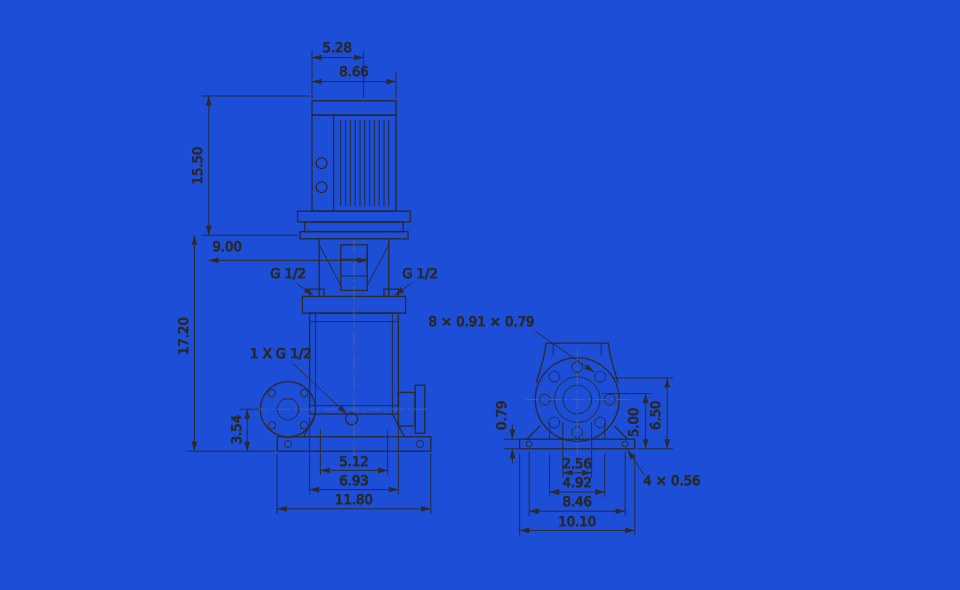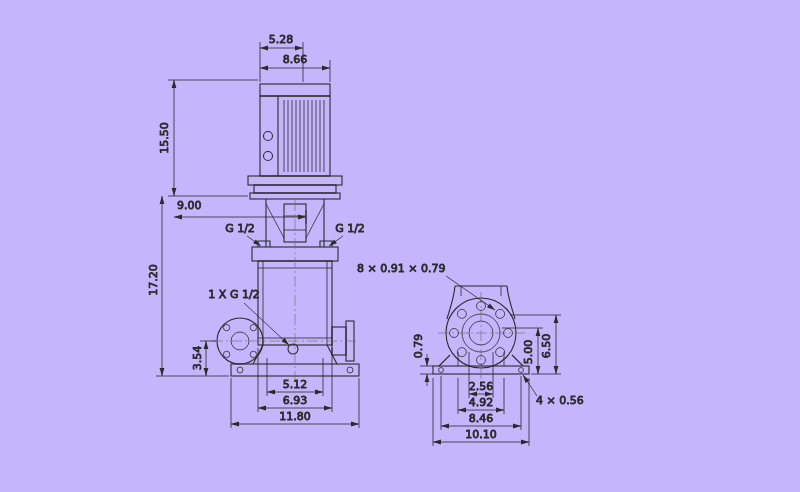--- a/index.html
+++ b/index.html
@@ -5,21 +5,21 @@
   html, body {
     margin: 0;
     padding: 0;
     background: #ffffff;
     font-family: "DejaVu Sans", "Liberation Sans", sans-serif;
   }
   .stage {
     position: relative;
     width: 800px;
     height: 492px;
-    background: #c4b5fd;
+    background: #1d4ed8;
     overflow: hidden;
   }
   svg { display: block; }
   .outline { stroke: #2b2b2b; stroke-width: 1.1; fill: none; }
   .thin    { stroke: #2b2b2b; stroke-width: 0.8; fill: none; }
   .dim     { stroke: #2b2b2b; stroke-width: 0.8; fill: none; }
   .center  { stroke: #6a6a6a; stroke-width: 0.6; fill: none; stroke-dasharray: 11 3 2 3; }
   .dimtext { font-size: 11px; fill: #1f1f1f; }
 </style>
 </head>

